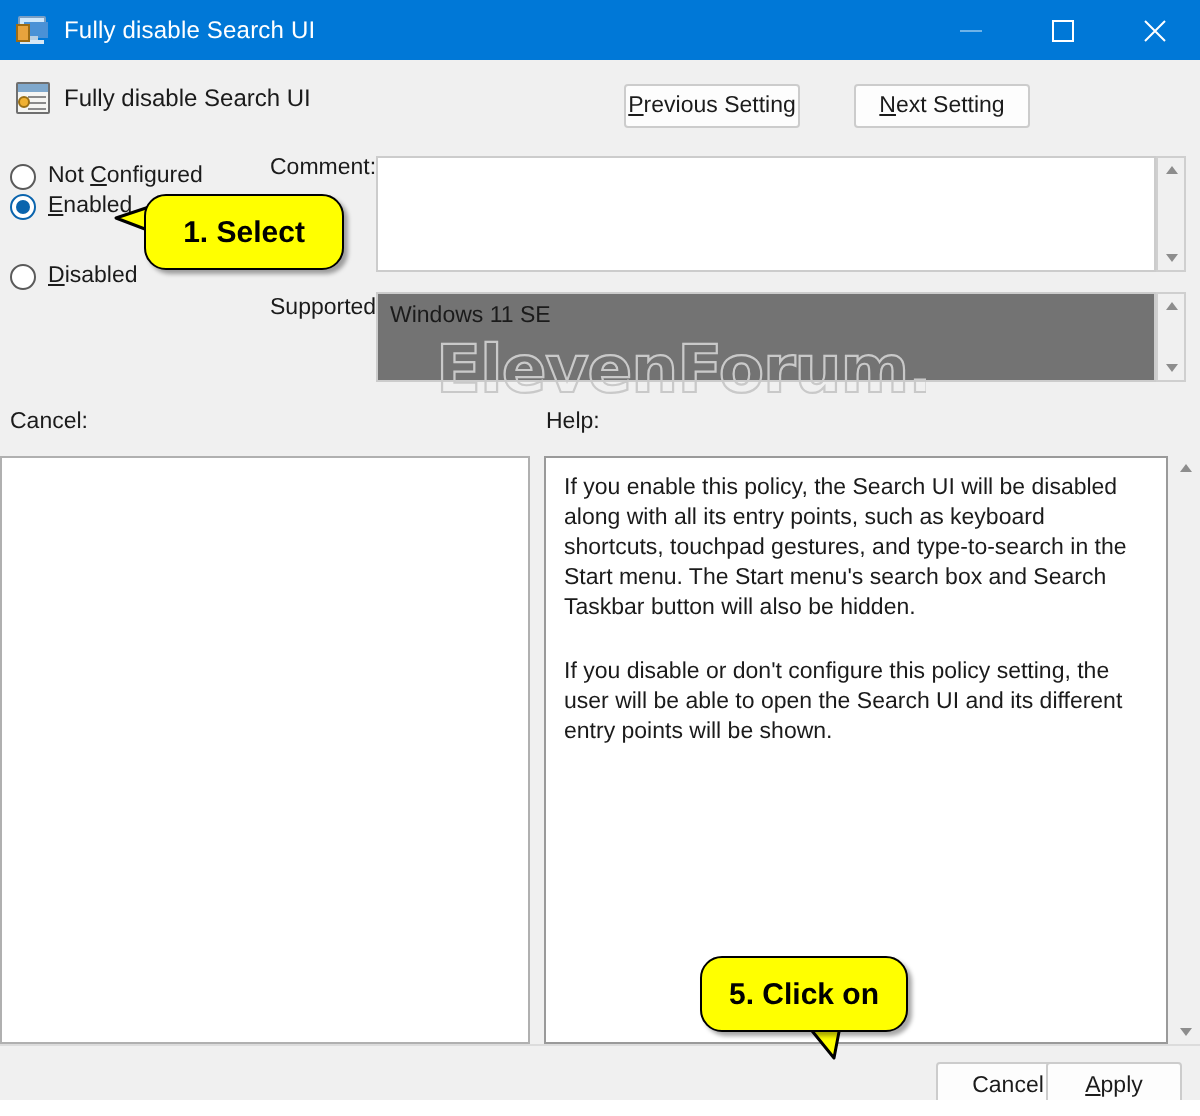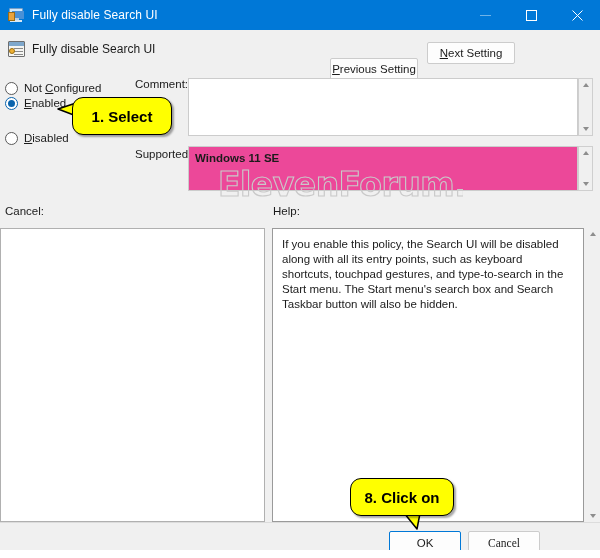--- a/index.html
+++ b/index.html
@@ -146,21 +146,21 @@
     border-radius: 2px;
     font-family: "Liberation Sans", sans-serif;
     font-size: 11.5px;
     color: #1b1b1b;
     padding: 0;
     cursor: default;
     display: flex;
     align-items: center;
     justify-content: center;
   }
-  #btn-prev { left: 330px; width: 88px; margin-top: 16px; }
+  #btn-prev { left: 312px; width: 88px; }
   #btn-next { left: 427px; width: 88px; }
   .u { text-decoration: underline; }
 
   
   .radio-row {
     position: absolute;
     left: 5px;
     display: flex;
     align-items: center;
     height: 16px;
@@ -210,24 +210,23 @@
     width: 390px; height: 58px;
     background: #ffffff;
     border: 1px solid #cccccc;
     box-sizing: border-box;
   }
   
   #supported-box {
     position: absolute;
     left: 188px; top: 146px;
     width: 390px; height: 45px;
-    background: #ec4899;
+    background: #737373;
     border: 1px solid #cccccc;
     box-sizing: border-box;
-    font-weight: bold;
   }
   #supported-text {
     position: absolute;
     left: 6px; top: 5px;
     font-size: 11.5px;
     white-space: nowrap;
   }
 
   
   .mini-scroll {
@@ -311,21 +310,21 @@
     font-family: "Liberation Sans", sans-serif;
     font-size: 11.5px;
     color: #1b1b1b;
     display: flex;
     align-items: center;
     justify-content: center;
     cursor: default;
     padding: 0;
   }
   #btn-ok     { left: 389px; border: 1px solid #0078d7; }
-  #btn-cancel { left: 468px; font-family: Liberation Serif, serif; }
+  #btn-cancel { left: 468px; }
   #btn-apply  { left: 523px; width: 68px; }
 
   
   .callout {
     position: absolute;
     background: #ffff00;
     border: 1.5px solid #000000;
     border-radius: 11px;
     color: #000000;
     font-size: 15px;
@@ -461,42 +460,45 @@
       </div>
   </div>
 
   <div class="field-label" id="label-options">Cancel:</div>
   <div class="field-label" id="label-help">Help:</div>
 
   <div id="options-panel"></div>
 
   <div id="help-panel">
     <p class="help-para">If you enable this policy, the Search UI will be disabled along with all its entry points, such as keyboard shortcuts, touchpad gestures, and type-to-search in the Start menu. The Start menu's search box and Search Taskbar button will also be hidden.</p>
+    <p class="help-para">If you disable or don't configure this policy setting, the user will be able to open the Search UI and its different entry points will be shown.</p>
   </div>
 
   <div id="help-scroll">
     <div class="mini-arrow up">
         <div class="tri-up"></div>
       </div>
     <div class="mini-arrow down">
         <div class="tri-down"></div>
       </div>
   </div>
 
   <div id="bottom-bar"></div>
-  <button class="dlg-btn" id="btn-ok">OK</button>
   <button class="dlg-btn" id="btn-cancel">Cancel</button>
+  <button class="dlg-btn" id="btn-apply">
+      <span><span class="u">A</span>pply</span>
+    </button>
 
   <svg id="watermark" viewBox="0 0 245 38">
     <text x="0" y="30">ElevenForum.com</text>
   </svg>
 
   <svg class="callout-tail" id="tail-select" width="26" height="24" viewBox="0 0 26 24">
     <path d="M24 2 L3 9 L24 17 Z" fill="#ffff00" stroke="#000000" stroke-width="1.5" stroke-linejoin="round"></path>
   </svg>
   <div class="callout" id="callout-select">1. Select</div>
 
   <svg class="callout-tail" id="tail-click" width="30" height="26" viewBox="0 0 30 26">
     <path d="M2 2 L19 23 L23 2 Z" fill="#ffff00" stroke="#000000" stroke-width="1.5" stroke-linejoin="round"></path>
   </svg>
-  <div class="callout" id="callout-click">8. Click on</div>
+  <div class="callout" id="callout-click">5. Click on</div>
 
 </div>
 
 </body></html>

